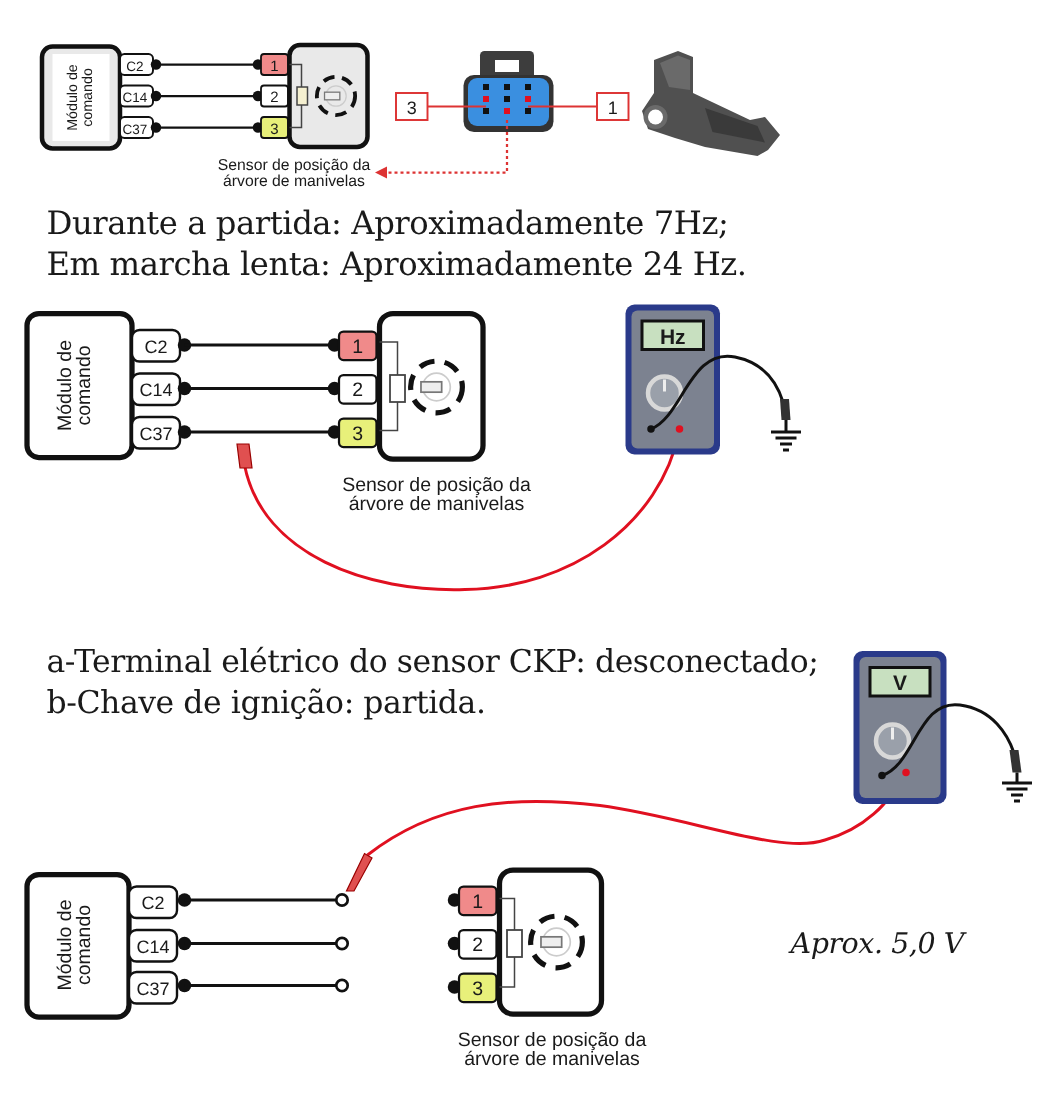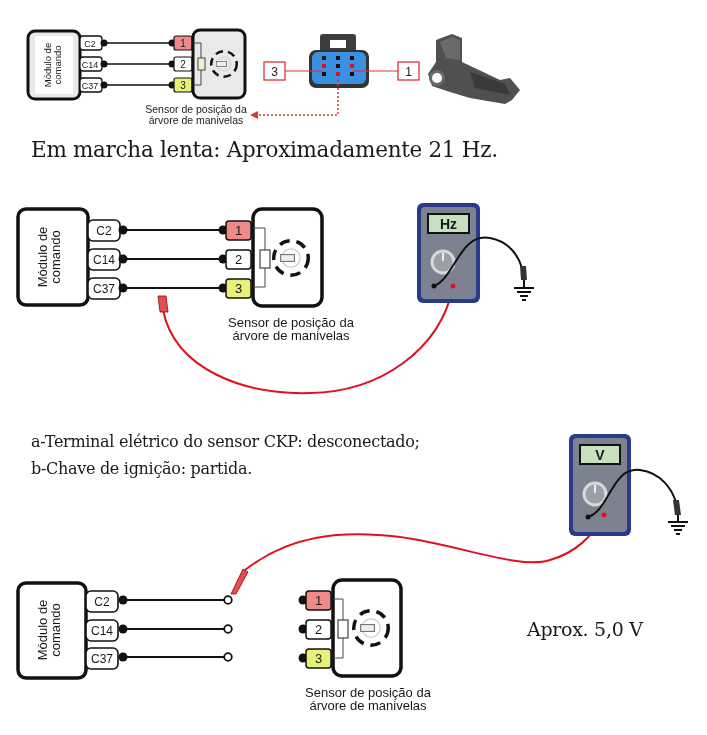--- a/index.html
+++ b/index.html
@@ -1,21 +1,21 @@
 <!DOCTYPE html>
 <html><head>
 <meta charset="utf-8">
 <style>
   html, body { margin:0; padding:0; background:#ffffff; }
   body { width:707px; height:735px; position:relative; overflow:hidden; font-family:"Liberation Sans", sans-serif; }
   svg { position:absolute; left:0; top:0; }
   .serif-text { position:absolute; font-family:"DejaVu Serif", "Liberation Serif", serif; color:#1a1a1a; white-space:nowrap; letter-spacing:-0.3px; }
   .line1 { left:31px; top:136px; font-size:21.5px; line-height:27px; }
-  .line3 { left:31px; top:428px; font-size:16px; line-height:27px; }
-  .aprox { left:527px; top:618px; font-size:19px; }
+  .line3 { left:31px; top:428px; font-size:21px; line-height:27px; }
+  .aprox { left:527px; top:618px; font-size:19px;font-style:italic; }
   .lbl { font-family:"Liberation Sans", sans-serif; fill:#1a1a1a; }
 </style>
 </head>
 <body>
 
 <svg width="707" height="735" viewBox="0 0 707 735">
   <defs>
     <g id="sensorSymbol">
 
       <circle cx="0" cy="0" r="15" fill="none" stroke="#111" stroke-width="3" stroke-dasharray="9 6"></circle>
@@ -249,21 +249,22 @@
       <line x1="678" y1="515" x2="678" y2="522"></line>
       <line x1="668" y1="522" x2="688" y2="522"></line>
       <line x1="671" y1="526" x2="685" y2="526"></line>
       <line x1="674" y1="530" x2="682" y2="530"></line>
       <line x1="676" y1="534" x2="680" y2="534"></line>
     </g>
   </g>
 </svg>
 
 <div class="serif-text line1">
-  <div>Em marcha lenta: Aproximadamente 21 Hz.</div>
+  <div>Durante a partida: Aproximadamente 7Hz;</div>
+  <div>Em marcha lenta: Aproximadamente 24 Hz.</div>
 </div>
 
 <div class="serif-text line3">
   <div>a-Terminal elétrico do sensor CKP: desconectado;</div>
   <div>b-Chave de ignição: partida.</div>
 </div>
 
 <div class="serif-text aprox">Aprox. 5,0 V</div>
 
 </body></html>

